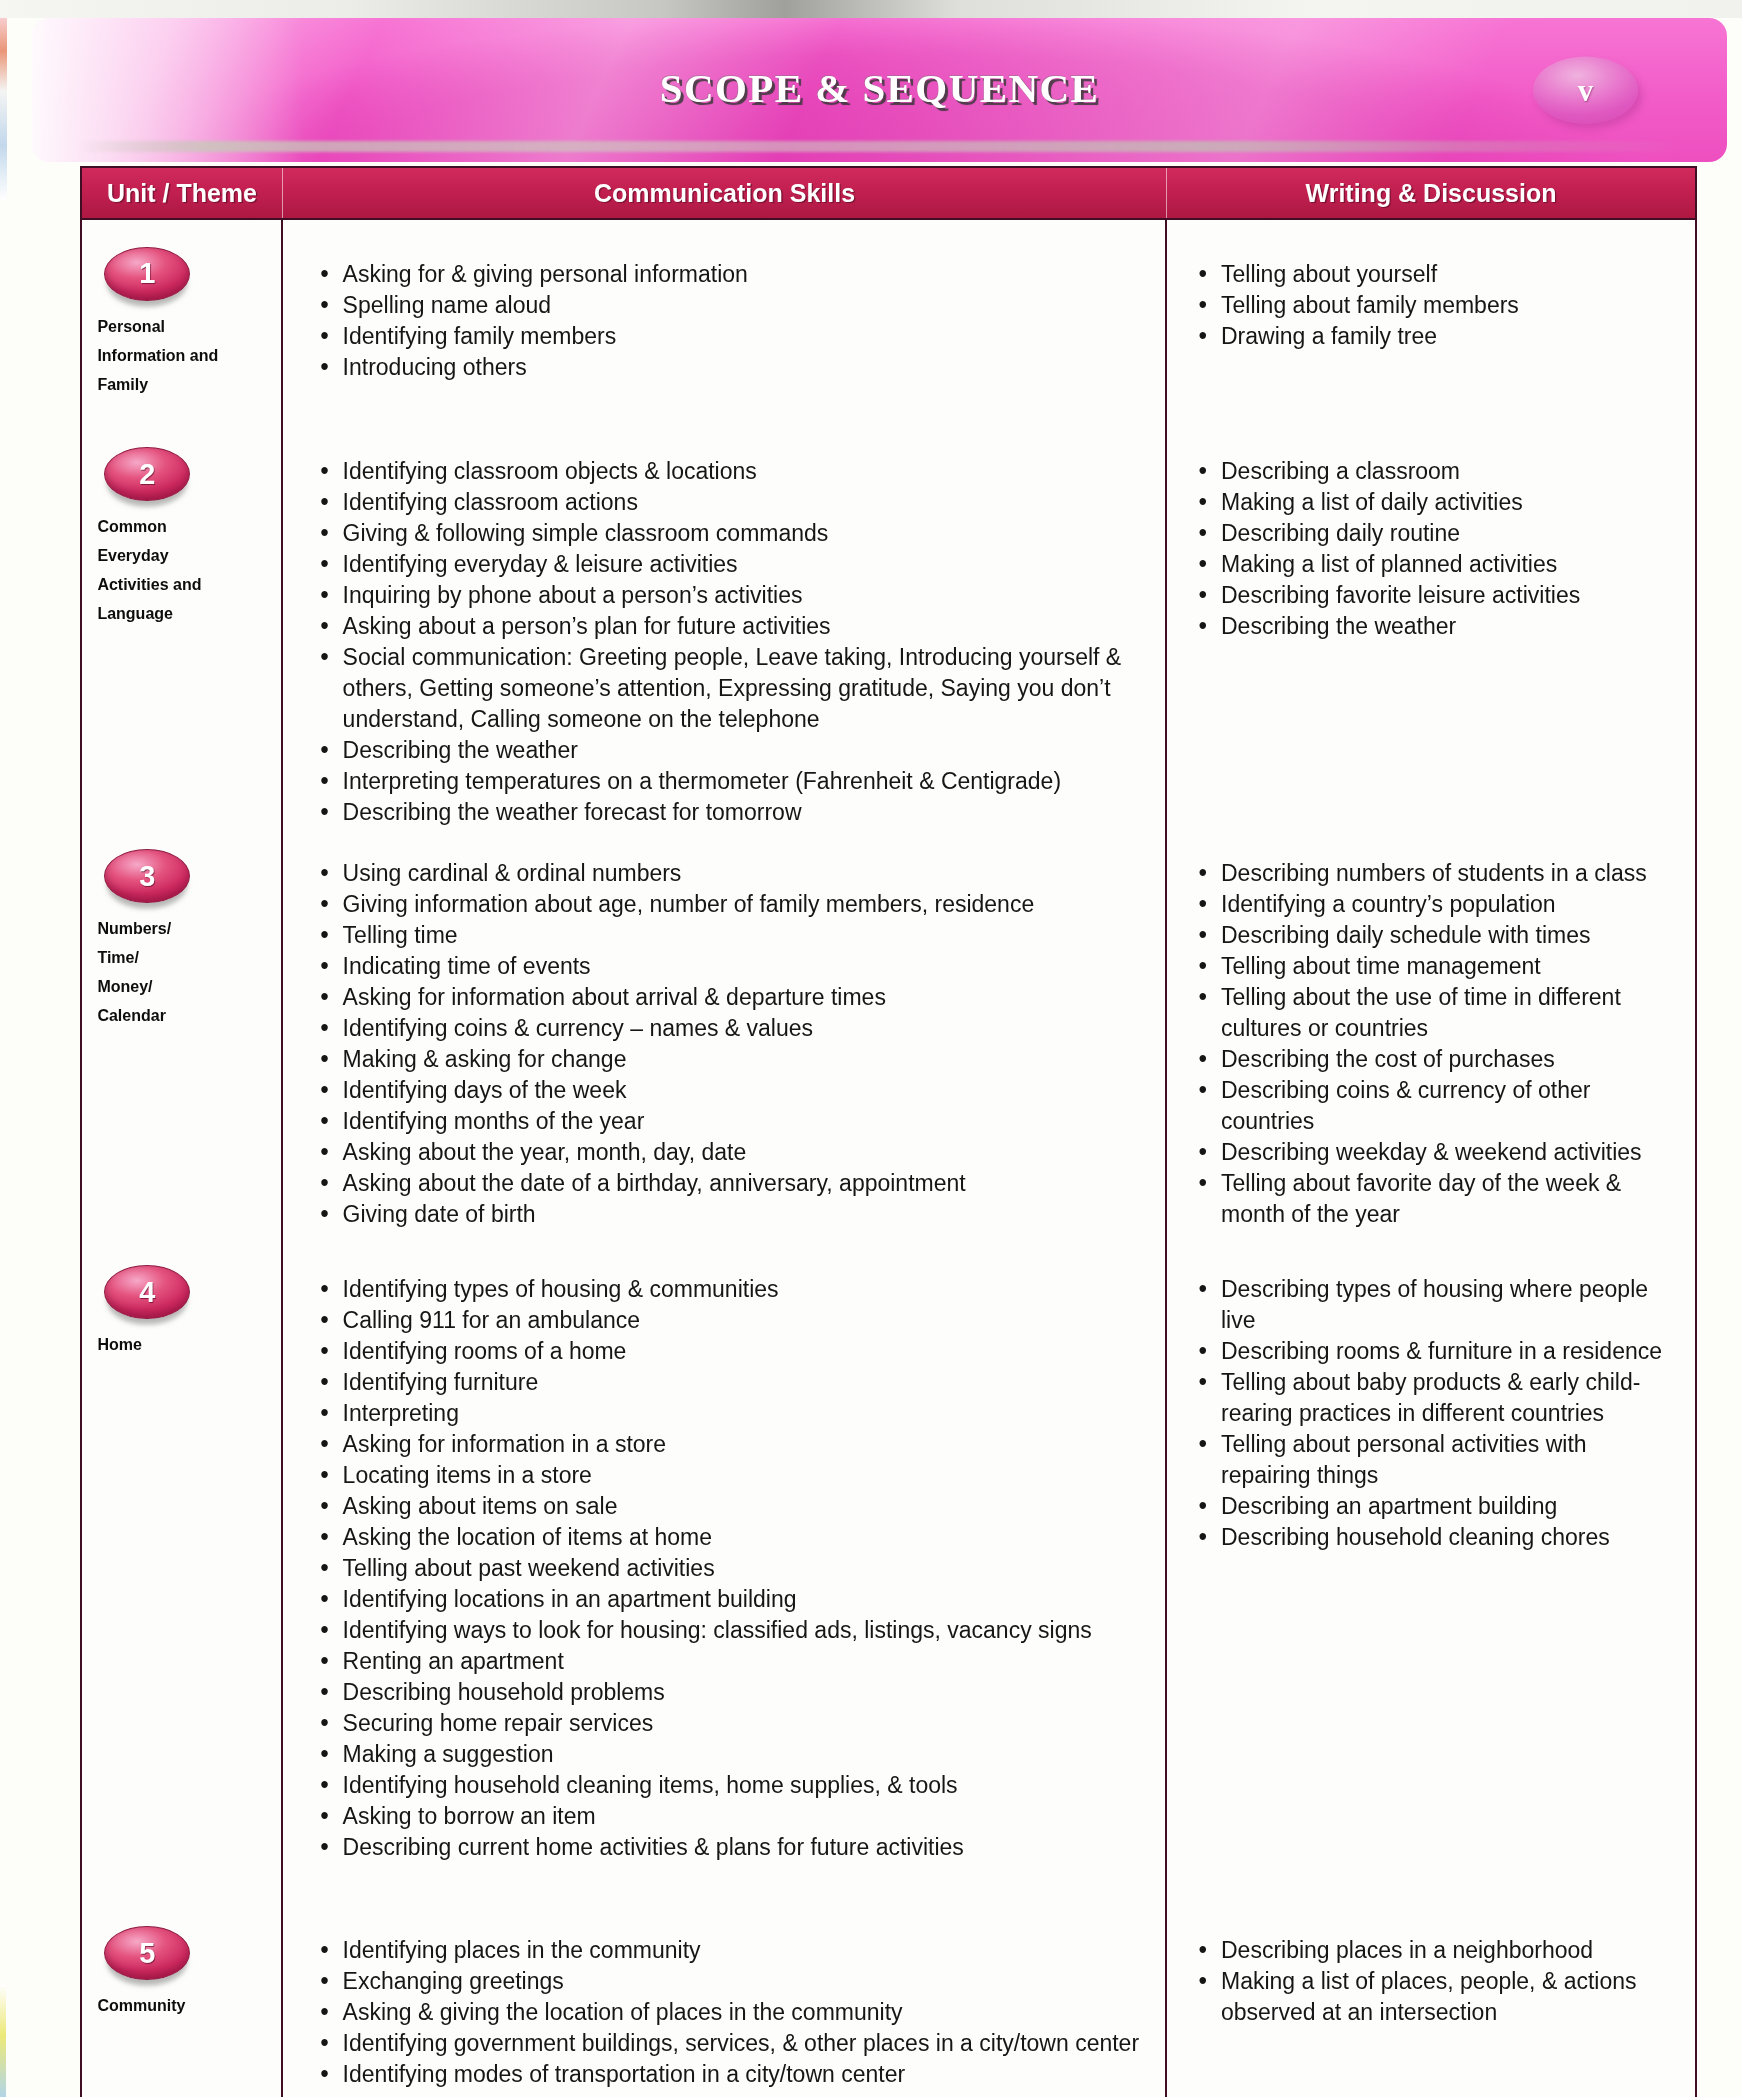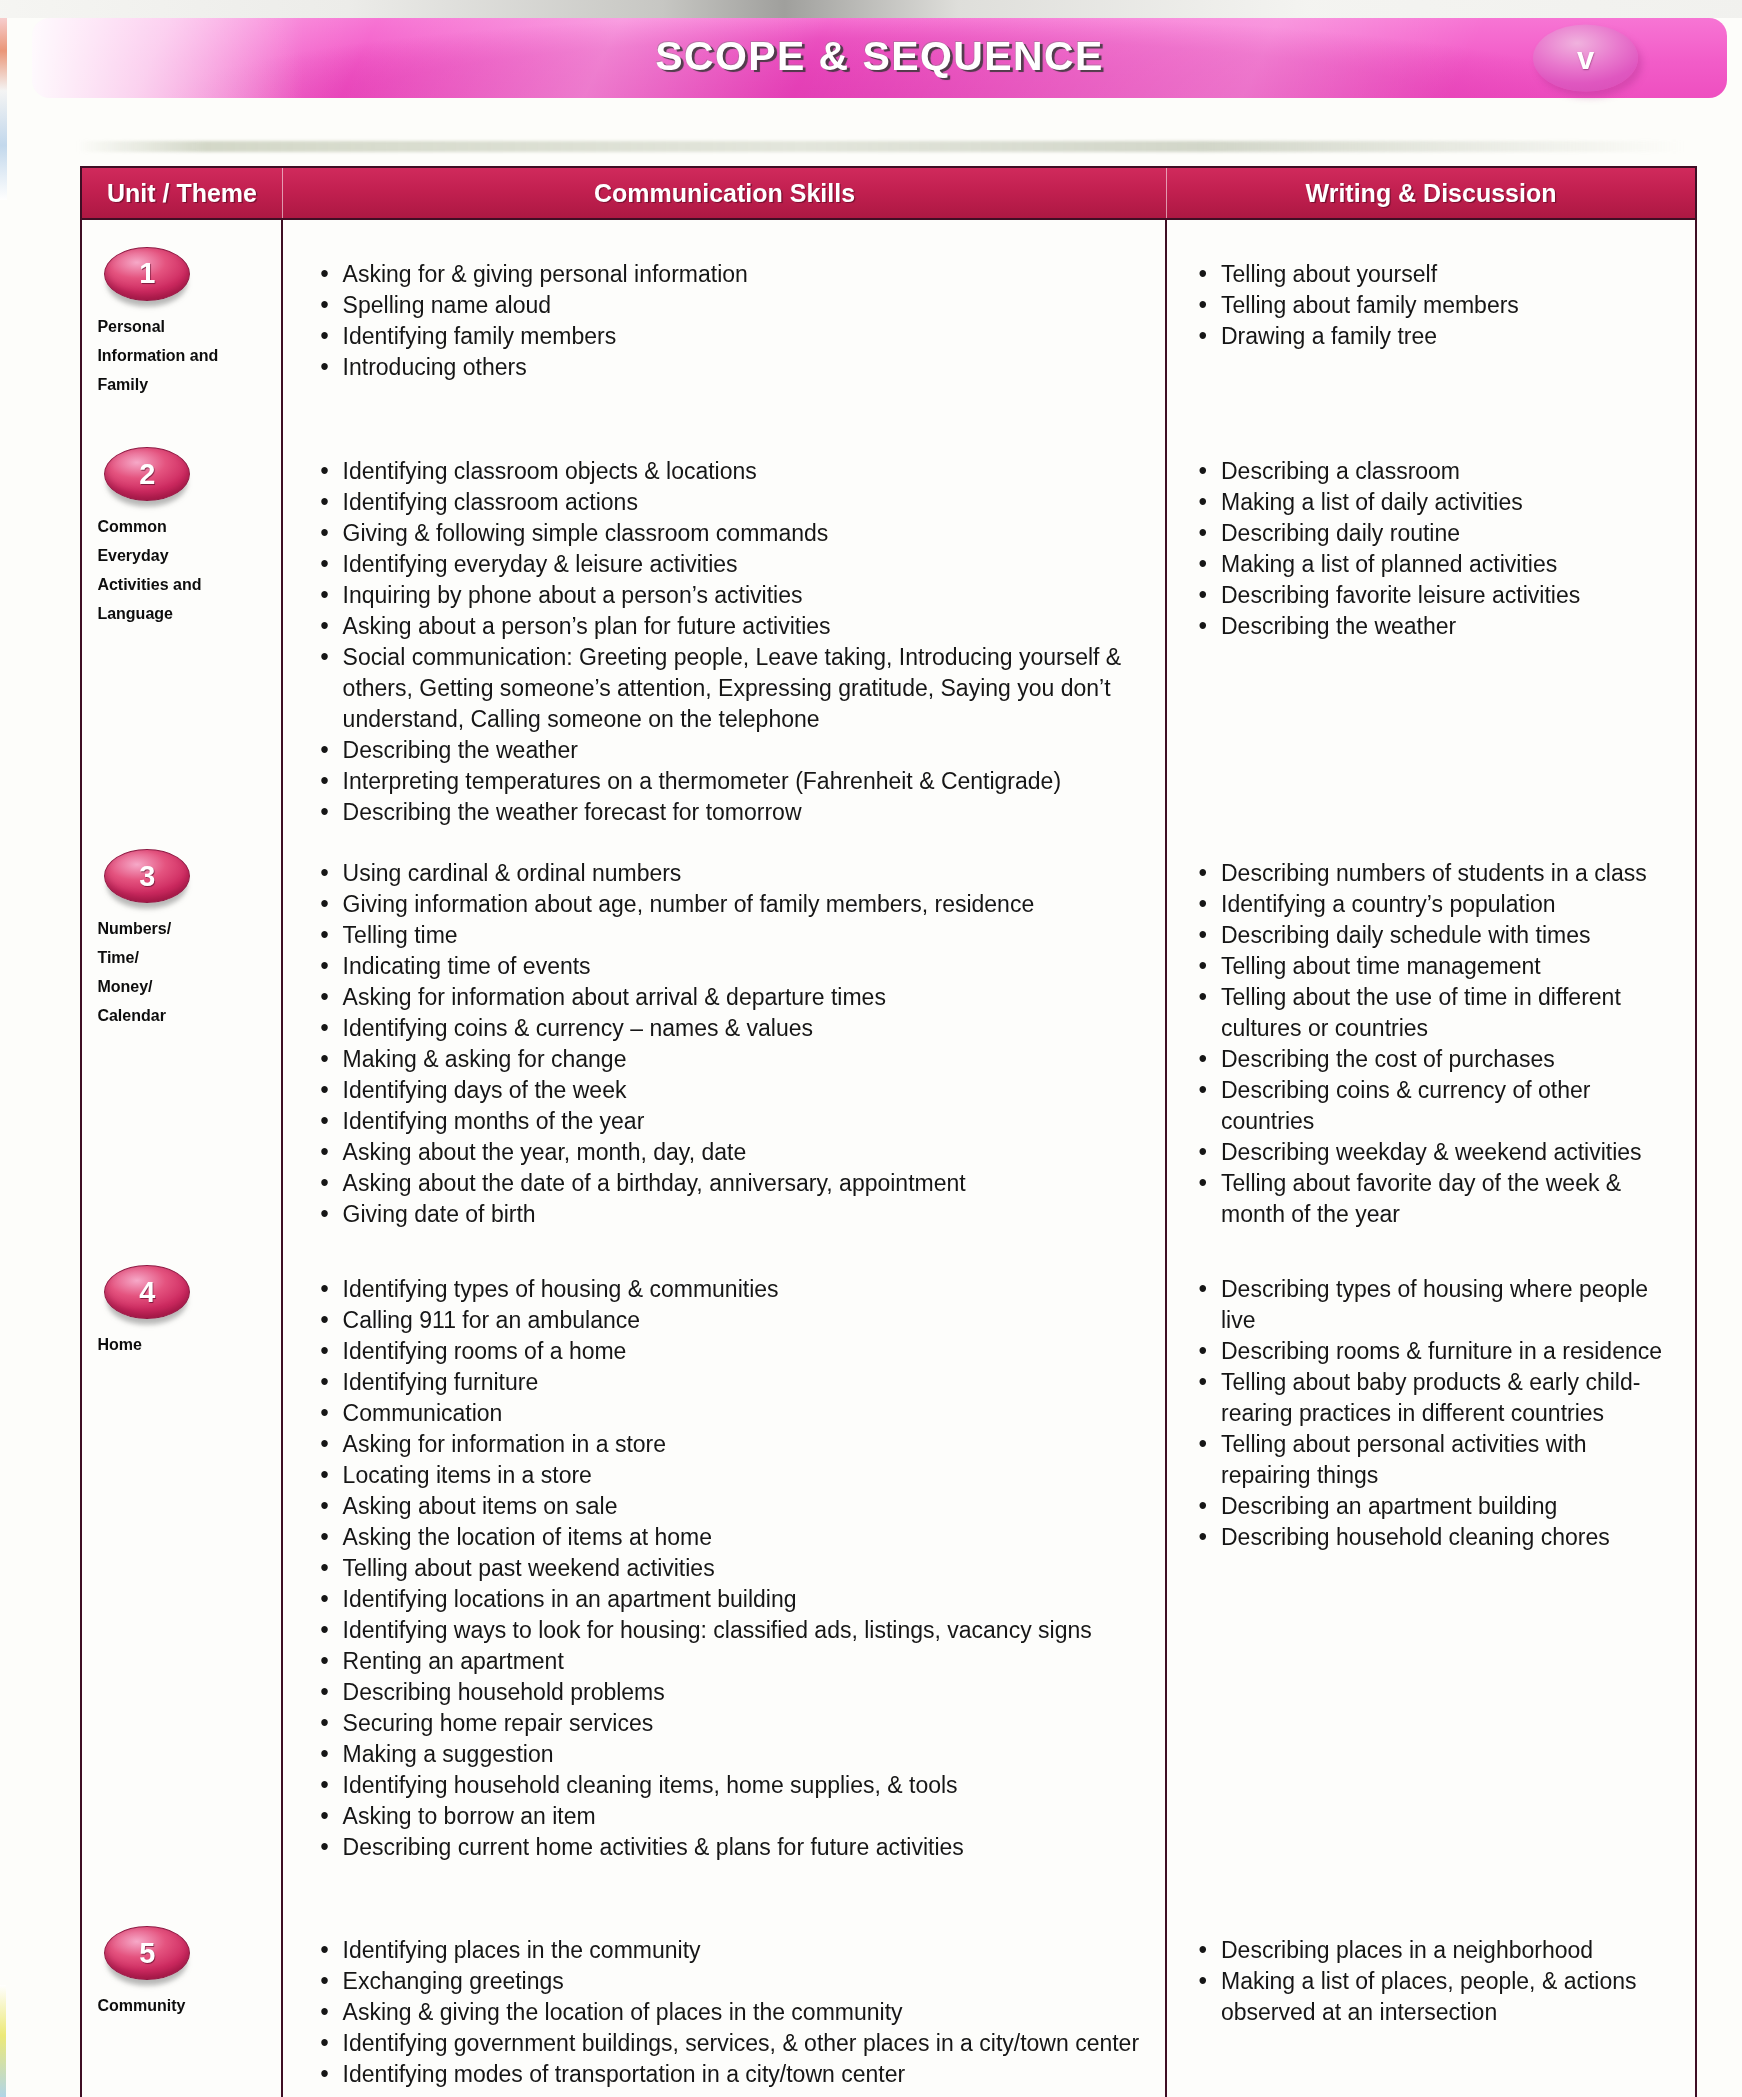--- a/index.html
+++ b/index.html
@@ -22,27 +22,28 @@
     background:linear-gradient(180deg,#f6c9c9 0%,#e88b6a 18%,#f3f3f3 40%,#bcd4ea 70%,#ffffff 100%);
     opacity:.9;
   }
   .scan-left-low{
     position:absolute;left:0;bottom:0;width:6.3px;height:112px;
     background:linear-gradient(180deg,#ffffff 0%,#e8e457 45%,#9ecbe2 100%);
     opacity:.8;
   }
   
   .banner{
-    position:absolute;left:32px;top:18px;width:1695px;height:80px;
+    position:absolute;left:32px;top:18px;width:1695px;height:144px;
     border-radius:18px;
     background:
       linear-gradient(90deg,rgba(255,255,255,.95) 0%,rgba(255,255,255,0) 16%),
       linear-gradient(115deg,rgba(255,255,255,.38) 8%,rgba(255,255,255,0) 20%,rgba(255,255,255,.30) 34%,rgba(255,255,255,0) 46%,rgba(255,255,255,.26) 72%,rgba(255,255,255,0) 84%),
       radial-gradient(58% 150% at 51% 108%,#e23cb4 0%,rgba(226,60,180,.55) 55%,rgba(226,60,180,0) 75%),
       linear-gradient(180deg,#f775d4 0%,#f25cc8 55%,#ee4fc0 100%);
+    font-family: Liberation Serif, serif;
   }
   .banner-title{
     position:absolute;left:0;right:0;top:50%;transform:translateY(-54%);
     text-align:center;
     font-size:41px;font-weight:bold;letter-spacing:1.4px;
     color:#ffffff;
     text-shadow:2.8px 2.8px 0.7px rgba(55,55,55,.85), -0.7px -0.7px 0 rgba(120,120,120,.4);
   }
   .page-oval{
     position:absolute;right:89px;top:50%;transform:translateY(-50%);
@@ -264,21 +265,21 @@
             <div class="theme">
               <div>Home</div>
             </div>
           </div>
           <div class="cell">
             <ul class="blist">
               <li>Identifying types of housing &amp; communities</li>
               <li>Calling 911 for an ambulance</li>
               <li>Identifying rooms of a home</li>
               <li>Identifying furniture</li>
-              <li>Communication</li>
+              <li>Interpreting</li>
               <li>Asking for information in a store</li>
               <li>Locating items in a store</li>
               <li>Asking about items on sale</li>
               <li>Asking the location of items at home</li>
               <li>Telling about past weekend activities</li>
               <li>Identifying locations in an apartment building</li>
               <li>Identifying ways to look for housing:  classified ads, listings, vacancy signs</li>
               <li>Renting an apartment</li>
               <li>Describing household problems</li>
               <li>Securing home repair services</li>

